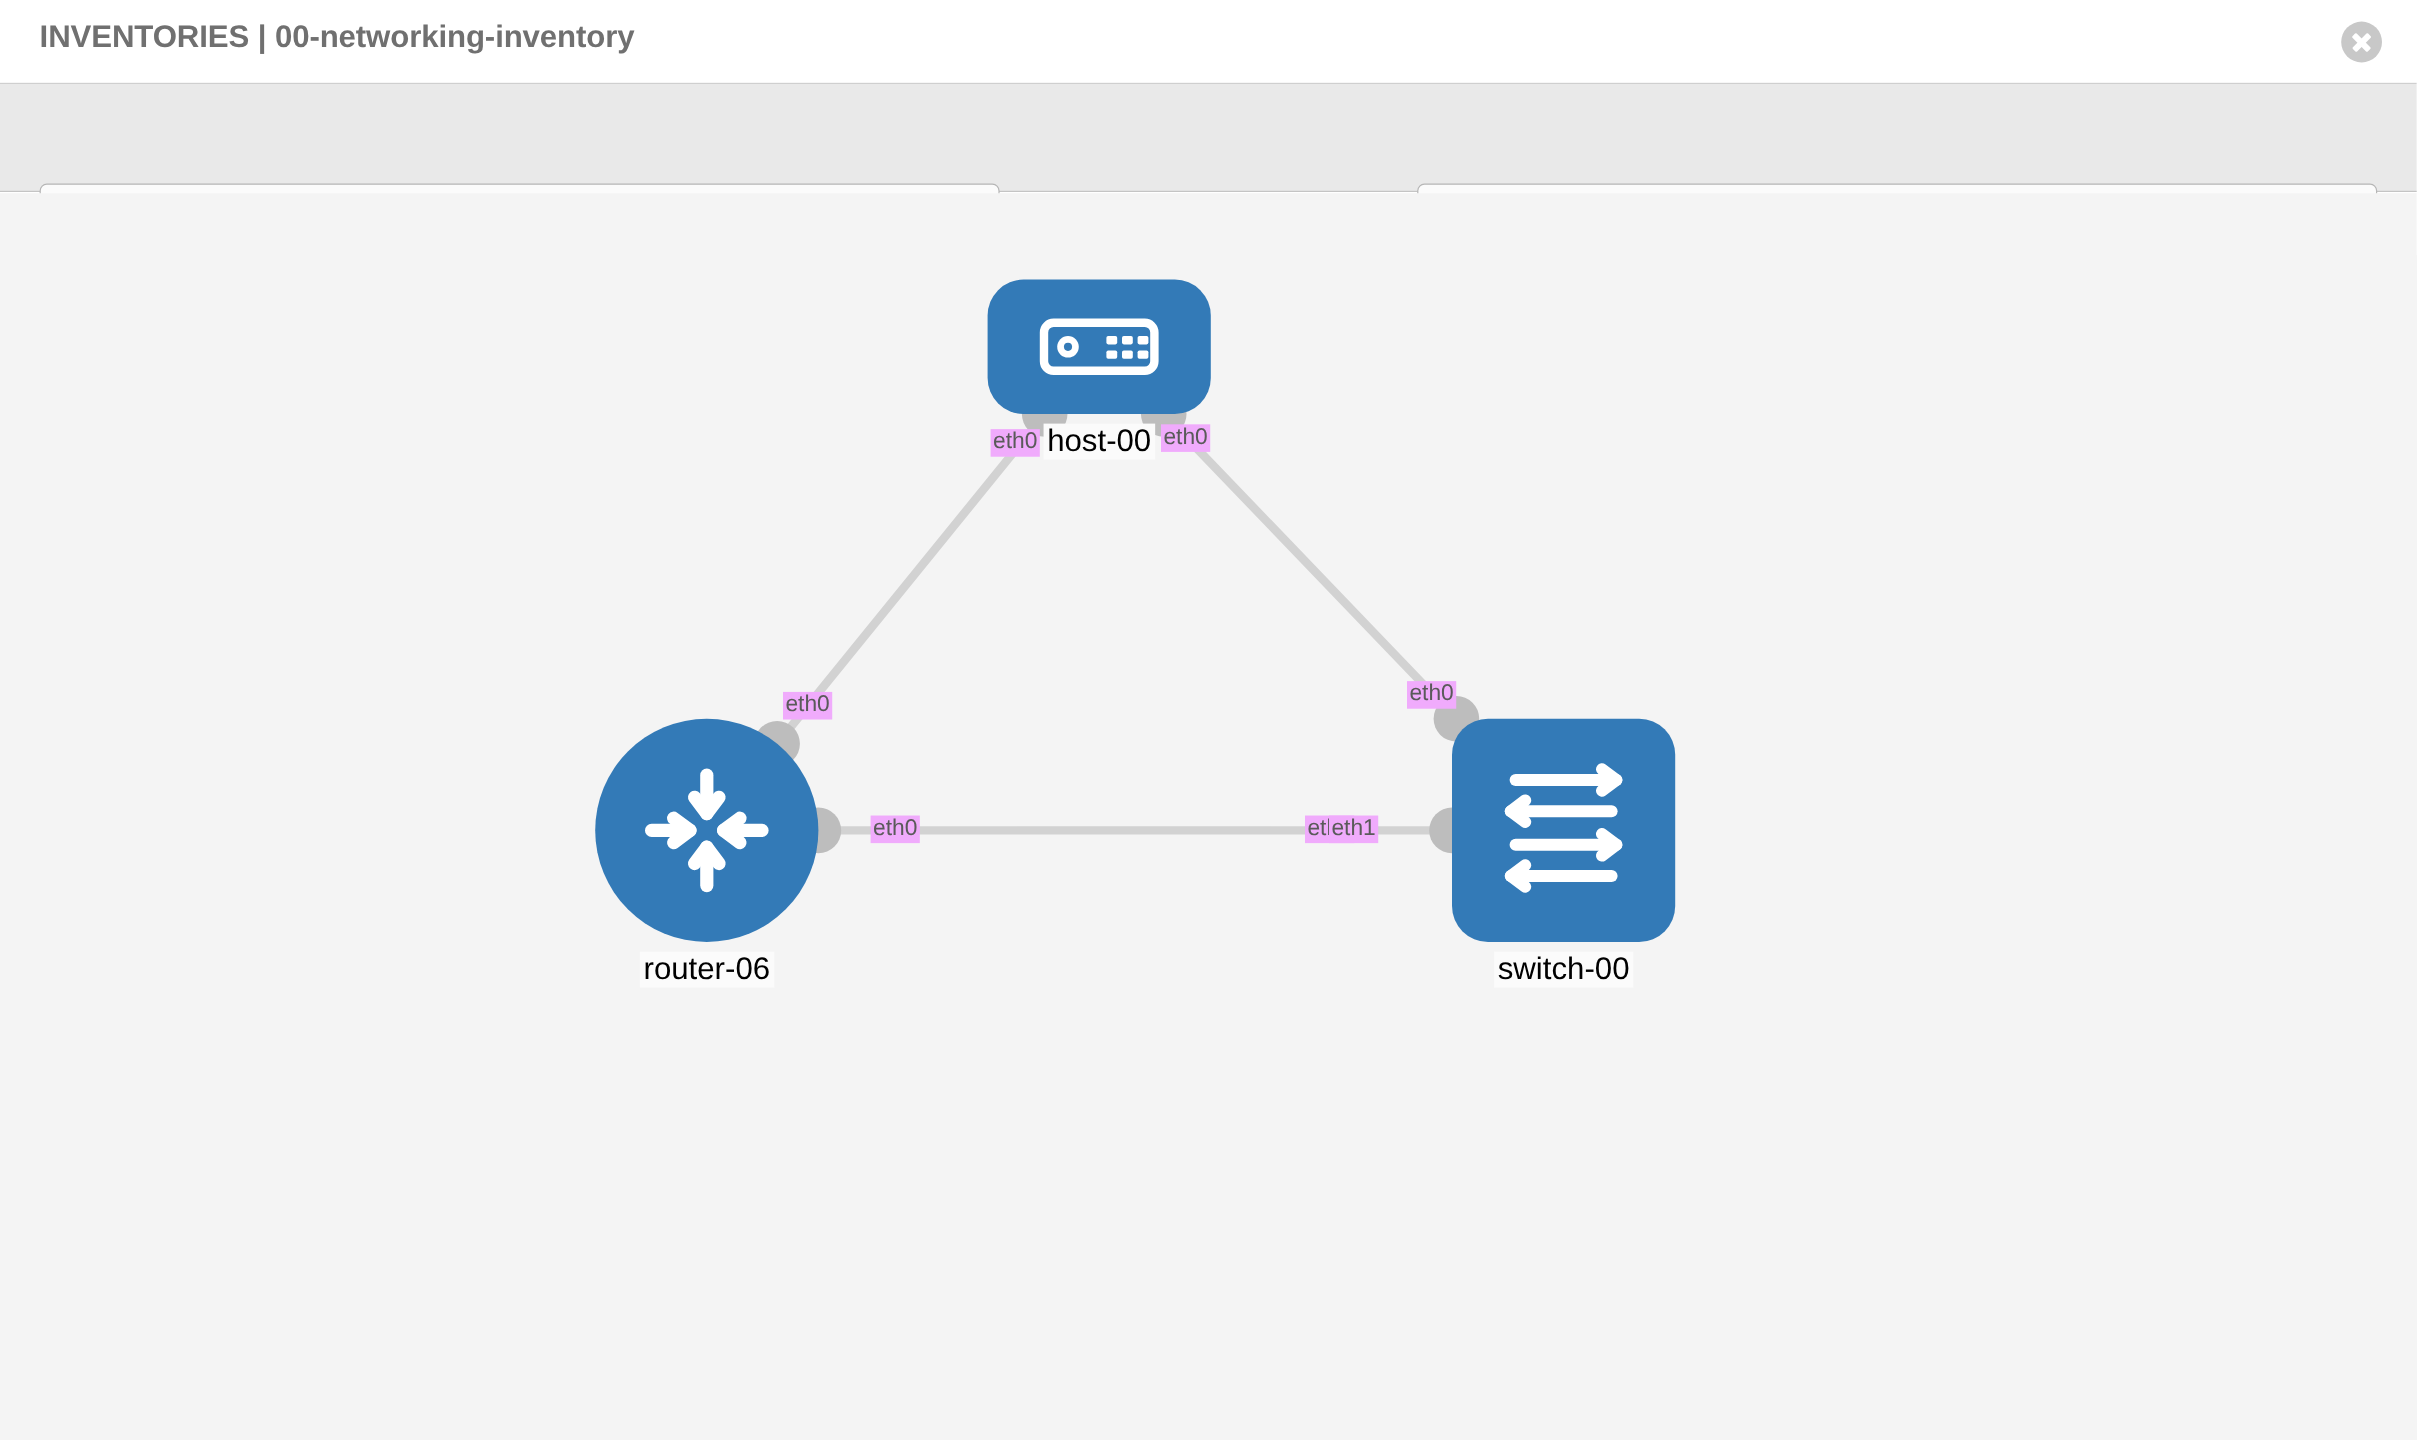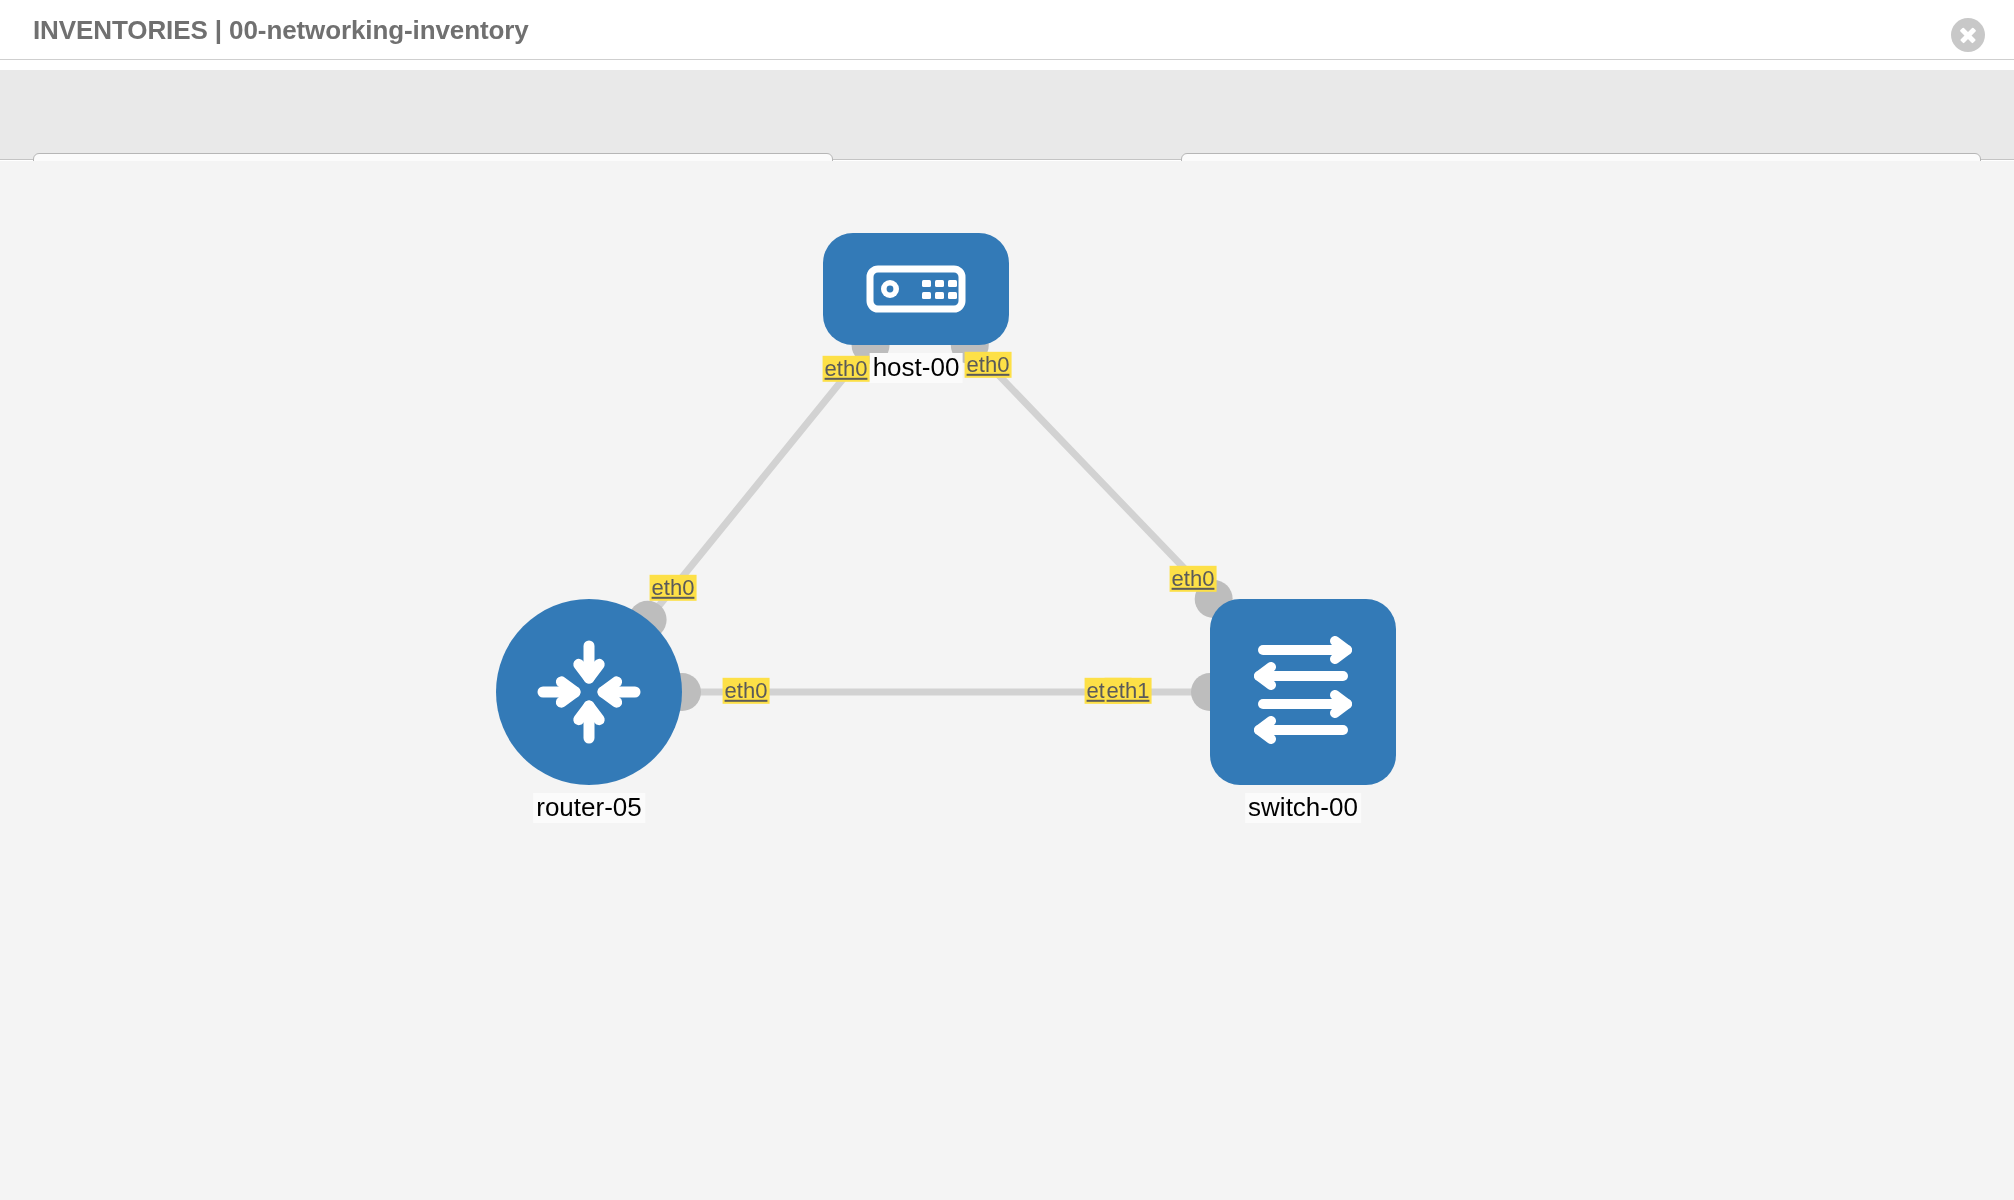--- a/index.html
+++ b/index.html
@@ -17,21 +17,21 @@
     width: 2014px;
     height: 1200px;
     background: #ffffff;
   }
 
   
   .header {
     position: absolute;
     left: 0; top: 0;
     width: 2014px;
-    height: 60px;
+    height: 70px;
     background: #ffffff;
     border-bottom: 1px solid #cfcfcf;
     box-sizing: border-box;
   }
   .page-title {
     position: absolute;
     left: 33px;
     top: 15px;
     font-size: 26px;
     font-weight: bold;
@@ -138,27 +138,26 @@
     font-size: 26px;
     color: #000000;
     background: #fbfbfb;
     padding: 0 3px;
     white-space: nowrap;
     line-height: 1.15;
   }
   .link-label {
     position: absolute;
     transform: translate(-50%, -50%);
-    font-size: 22px;
+    font-size: 19px;
     color: #5a5a5a;
-    background: #fde047;
+    background: #f0abfc;
     padding: 0 2px;
     white-space: nowrap;
     line-height: 1.2;
-    text-decoration: underline;
   }
 </style>
 </head>
 <body>
 
 <div id="app">
 
   <div class="header">
     <div class="page-title">INVENTORIES | 00-networking-inventory</div>
     <div class="close-btn"></div>
@@ -240,21 +239,21 @@
             <line x1="1263" y1="543" x2="1347" y2="543" stroke="#fff" stroke-width="10" stroke-linecap="round"></line>
             <polyline points="1334.982845766796,551.9770821615593 1347,543 1334.982845766796,534.0229178384407" fill="none" stroke="#fff" stroke-width="10" stroke-linecap="round" stroke-linejoin="round"></polyline>
             <line x1="1343" y1="569" x2="1259" y2="569" stroke="#fff" stroke-width="10" stroke-linecap="round"></line>
             <polyline points="1271.017154233204,560.0229178384407 1259,569 1271.017154233204,577.9770821615593" fill="none" stroke="#fff" stroke-width="10" stroke-linecap="round" stroke-linejoin="round"></polyline>
           </g>
         </g>
     </svg>
 
     <div id="labels-layer">
         <div class="node-label" style="left: 916px; top: 192px;">host-00</div>
-        <div class="node-label" style="left: 589px; top: 632px;">router-05</div>
+        <div class="node-label" style="left: 589px; top: 632px;">router-06</div>
         <div class="node-label" style="left: 1303px; top: 632px;">switch-00</div>
         <div class="link-label" style="left: 846px; top: 208px;">eth0</div>
         <div class="link-label" style="left: 673px; top: 427px;">eth0</div>
         <div class="link-label" style="left: 988px; top: 204px;">eth0</div>
         <div class="link-label" style="left: 1193px; top: 418px;">eth0</div>
         <div class="link-label" style="left: 746px; top: 530px;">eth0</div>
         <div class="link-label" style="left: 1108px; top: 530px;">eth1</div>
         <div class="link-label" style="left: 1128px; top: 530px;">eth1</div>
       </div>
 

